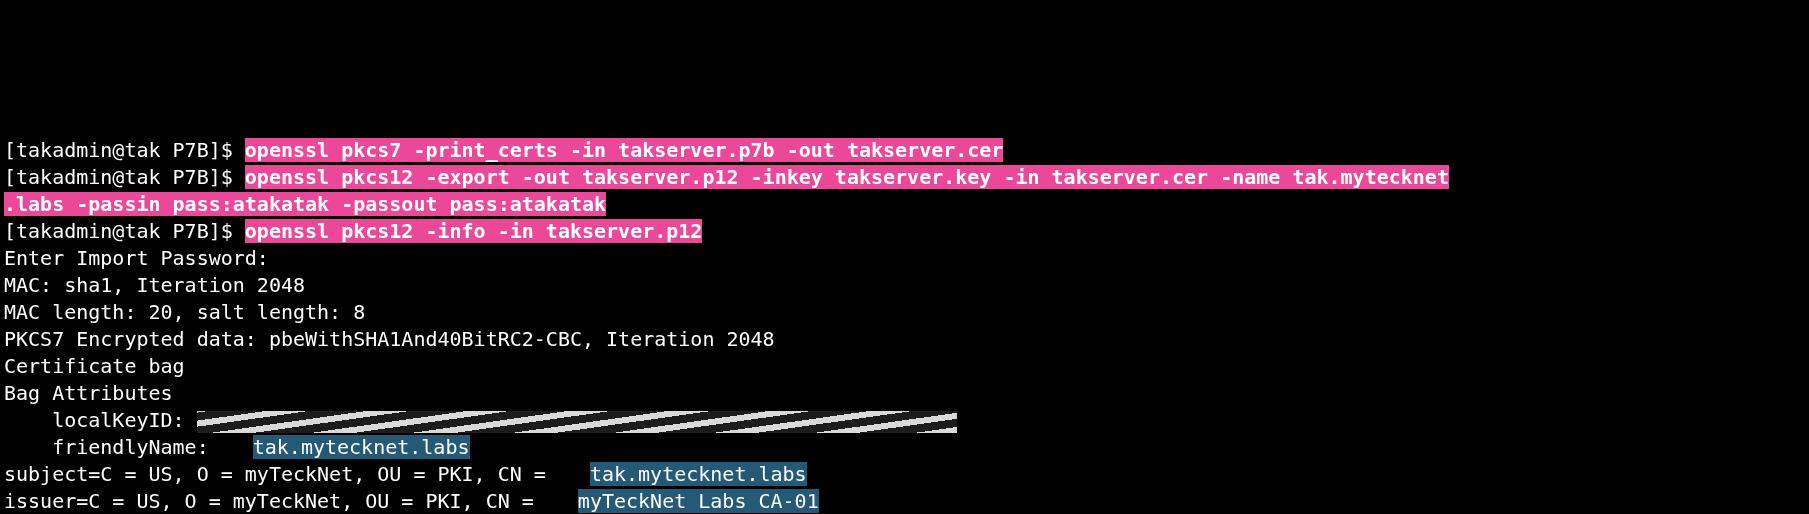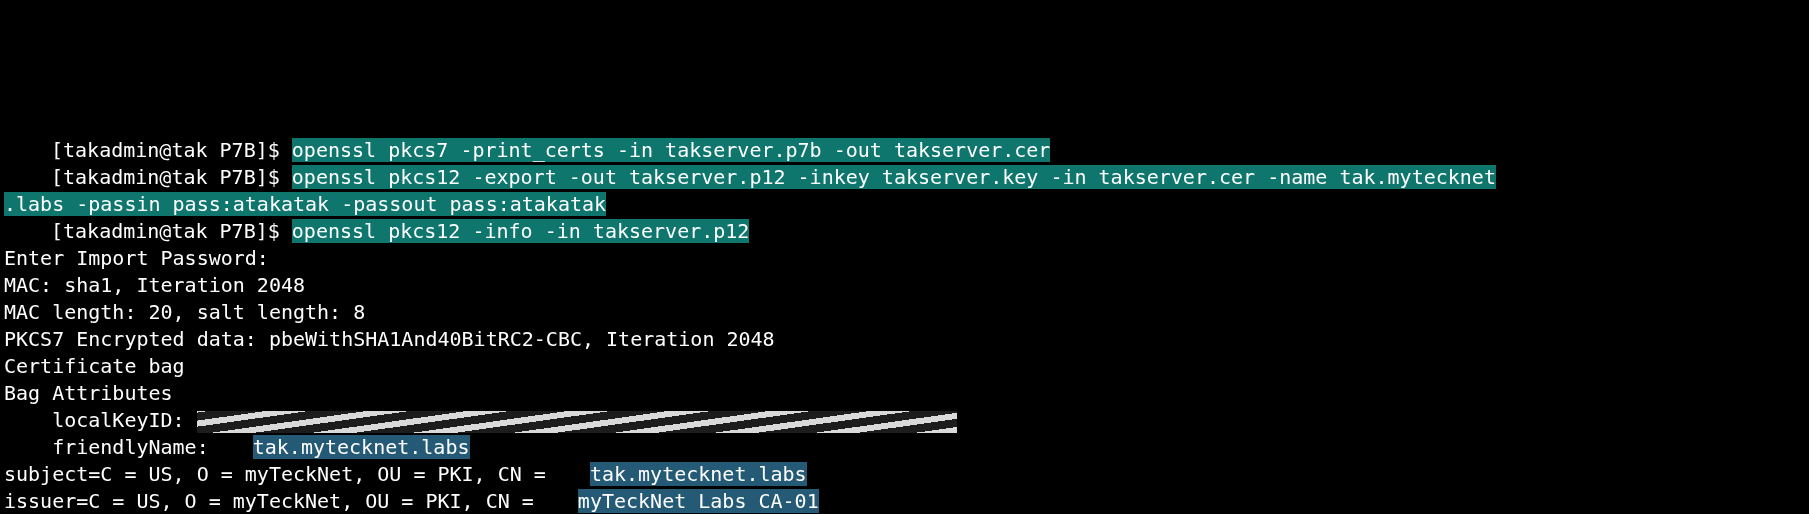--- a/index.html
+++ b/index.html
@@ -10,22 +10,22 @@
     font-family: "Consolas", "Menlo", "Monaco", monospace;
     font-size: 20px;
     line-height: 1.35;
     white-space: pre;
   }
   .terminal {
     padding: 2px 4px;
     width: 1809px;
     box-sizing: border-box;
   }
-  .prompt { color: #ffffff; margin-left: 47px; }
-  .hl-yellow { background: #0f766e; color: #ffffff; }
+  .prompt { color: #ffffff; }
+  .hl-yellow { background: #ec4899; color: #ffffff; font-weight: bold; }
   .hl-blue   { background: #245a75; color: #ffffff; margin-left: 32px; }
   .smudge {
     display: inline-block;
     vertical-align: middle;
     width: 760px;
     height: 22px;
     background:
       repeating-linear-gradient(
         -8deg,
         rgba(255,255,255,0.85) 0px,

